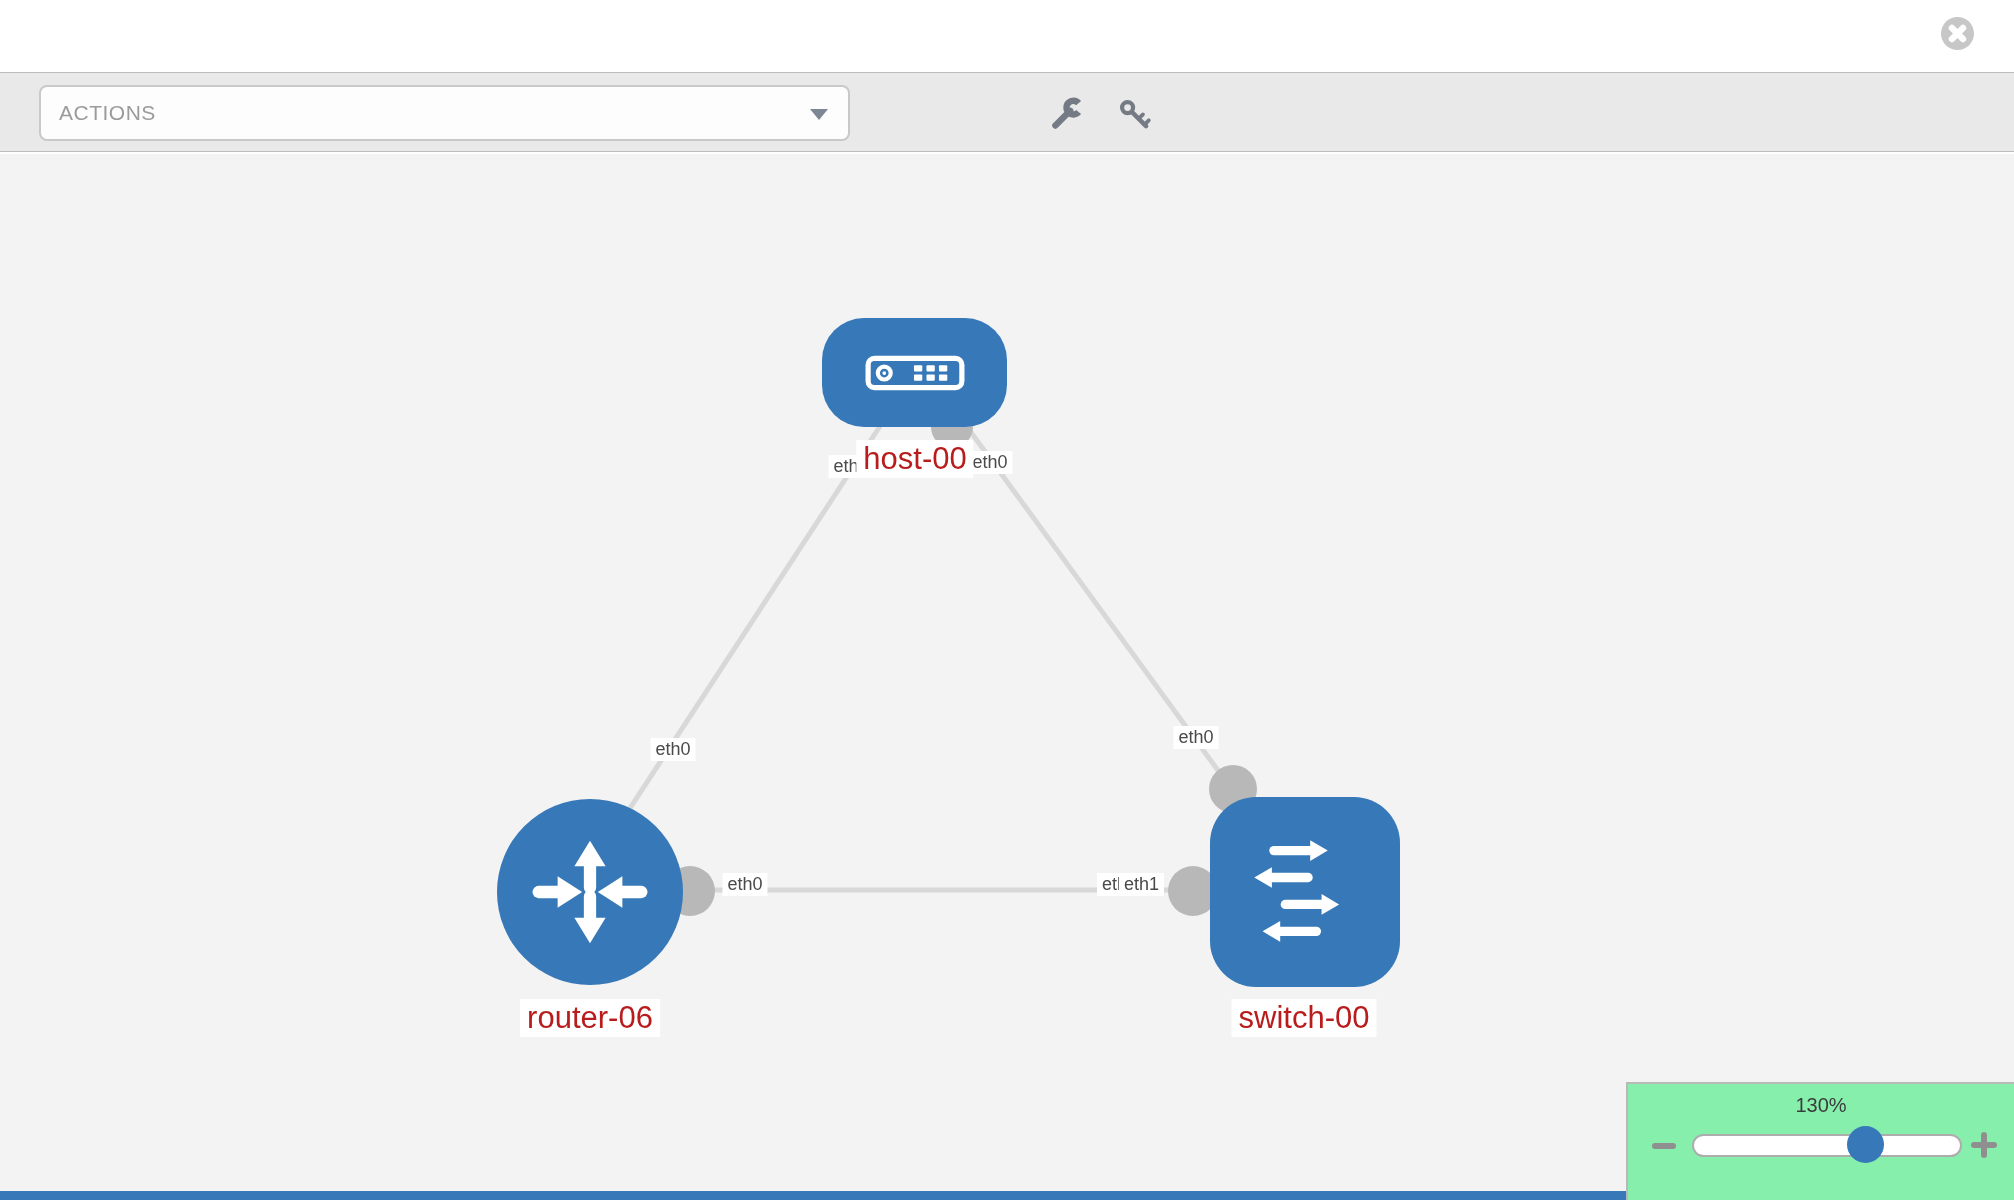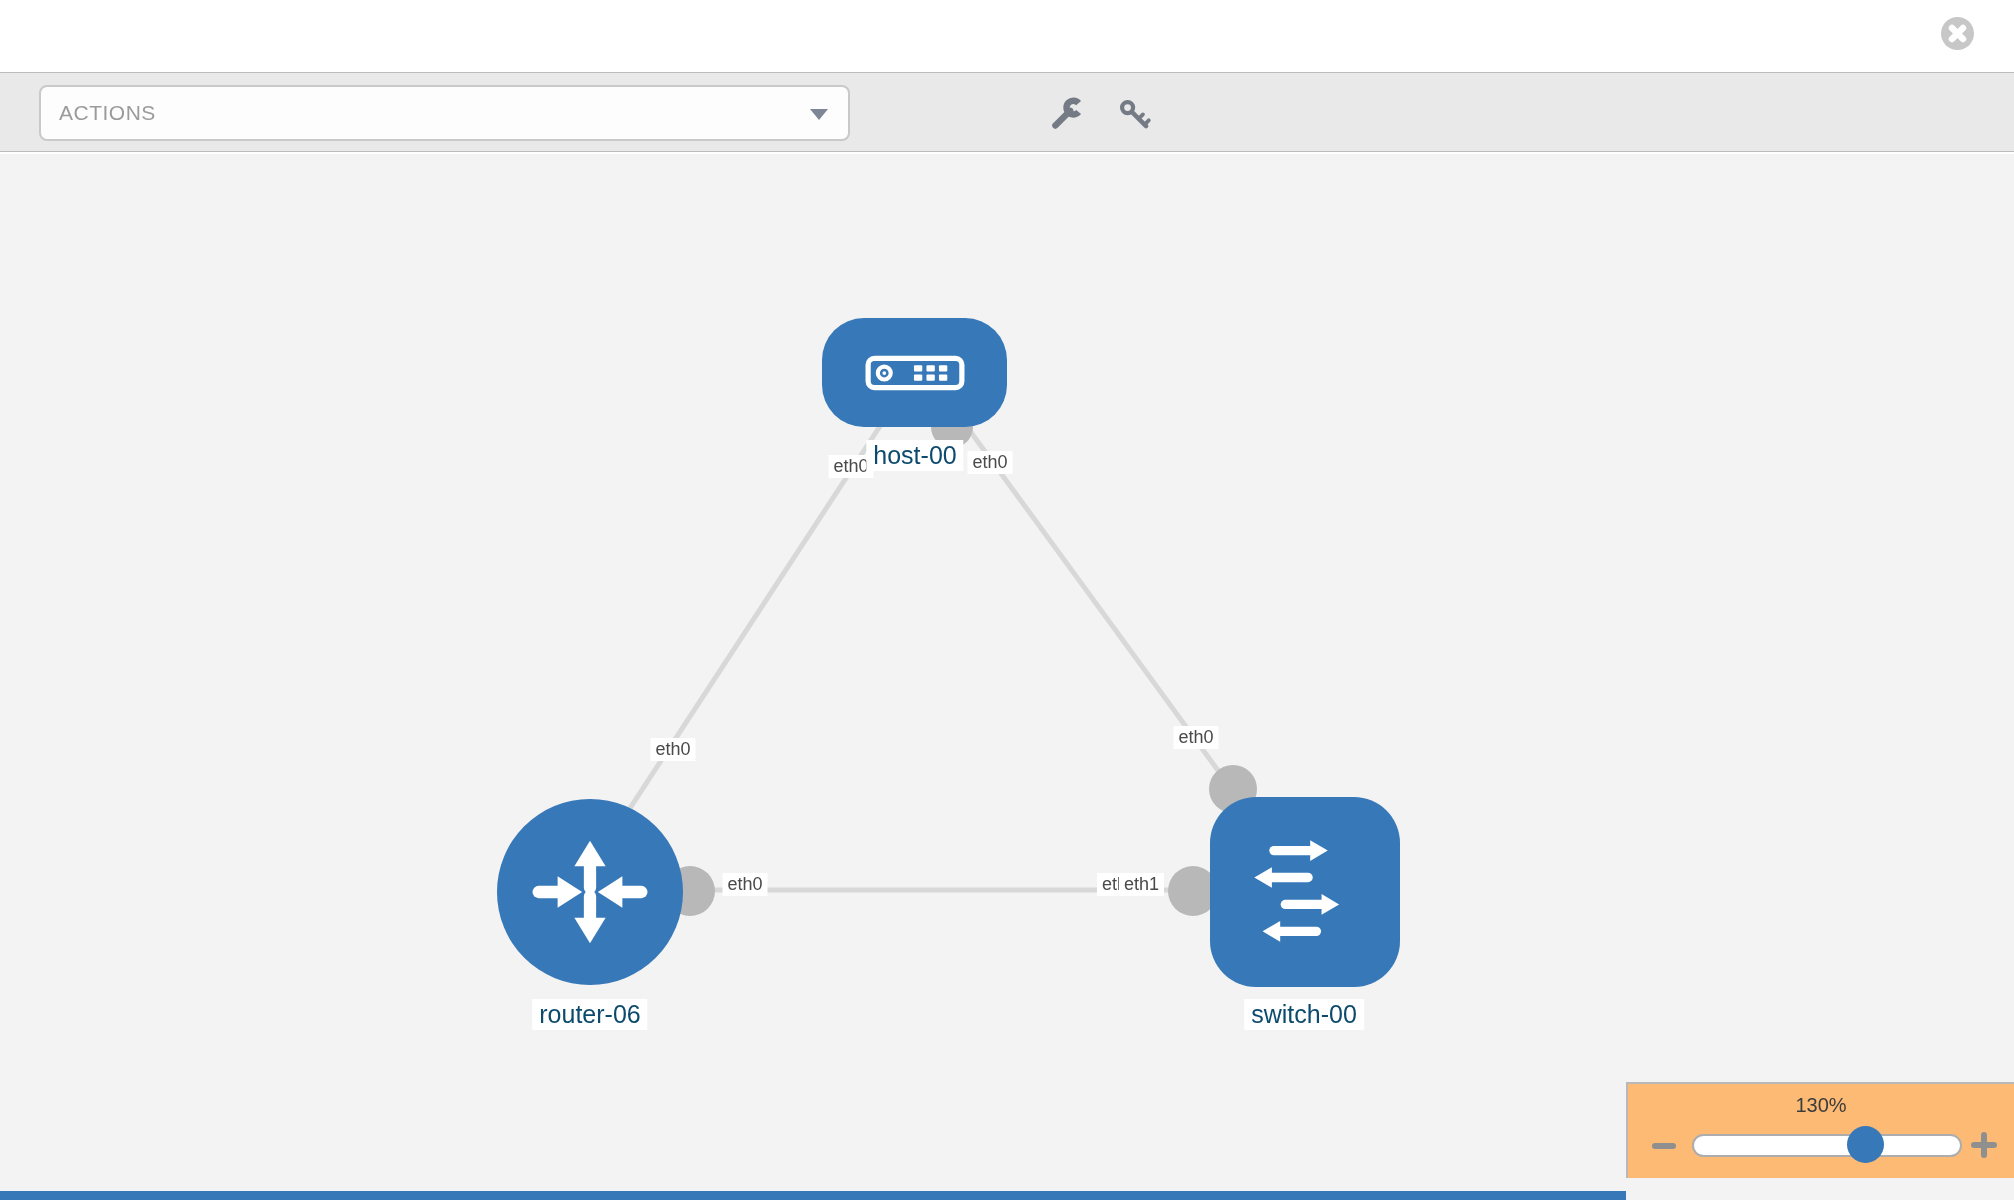--- a/index.html
+++ b/index.html
@@ -35,39 +35,39 @@
     background:#f3f3f3; }
   #wires { position:absolute; top:0; left:0; }
 
   .node { position:absolute; background:#3678b8; display:flex;
     align-items:center; justify-content:center; cursor:pointer; }
   #node-host   { left:822px;  top:164px; width:185px; height:109px; border-radius:42px; }
   #node-router { left:497px;  top:645px; width:186px; height:186px; border-radius:50%; }
   #node-switch { left:1210px; top:643px; width:190px; height:190px; border-radius:46px; }
 
   .node-label { position:absolute; transform:translateX(-50%); background:#fff;
-    color:#0c4a6e; font-size:25px; padding:1px 7px; white-space:nowrap; z-index:5; }
+    color:#b91c1c; font-size:31px; padding:1px 7px; white-space:nowrap; z-index:5; }
   #host-label   { left:915px;  top:286px; }
   #router-label { left:590px;  top:845px; }
   #switch-label { left:1304px; top:845px; }
 
   .iface-label { position:absolute; background:#fff; color:#4a4a4a; font-size:18px;
     padding:1px 5px; white-space:nowrap; z-index:4; }
   .iface-c { transform:translateX(-50%); }
   #iface-host-left   { left:851px;  top:301px; }
   #iface-host-right  { left:990px;  top:297px; }
   #iface-router-top  { left:673px;  top:584px; }
   #iface-router-right{ left:745px;  top:719px; }
   #iface-switch-top  { left:1196px; top:572px; }
   #iface-switch-back { left:1097px; top:719px; z-index:3; }
   #iface-switch-front{ left:1119px; top:719px; z-index:4; }
 
   
-  #zoom-panel { position:absolute; left:1626px; top:1082px; width:388px; height:96px;
-    background:#fdba74; border-left:2px solid #b9b9b9; border-top:2px solid #b9b9b9; }
+  #zoom-panel { position:absolute; left:1626px; top:1082px; width:388px; height:118px;
+    background:#86efac; border-left:2px solid #b9b9b9; border-top:2px solid #b9b9b9; }
   #zoom-level { position:absolute; left:0; right:0; top:10px; text-align:center;
     font-size:20px; color:#3c3c3c; }
   #zoom-out-button, #zoom-in-button { position:absolute; top:44px; width:34px; height:34px; cursor:pointer; }
   #zoom-out-button { left:19px; }
   #zoom-in-button  { left:339px; }
   .minus-bar { position:absolute; left:5px; top:15px; width:24px; height:6px;
     border-radius:3px; background:#8f8f8f; }
   .plus-h { position:absolute; left:4px; top:14px; width:26px; height:6px;
     border-radius:3px; background:#8f8f8f; }
   .plus-v { position:absolute; left:14px; top:4px; width:6px; height:26px;

